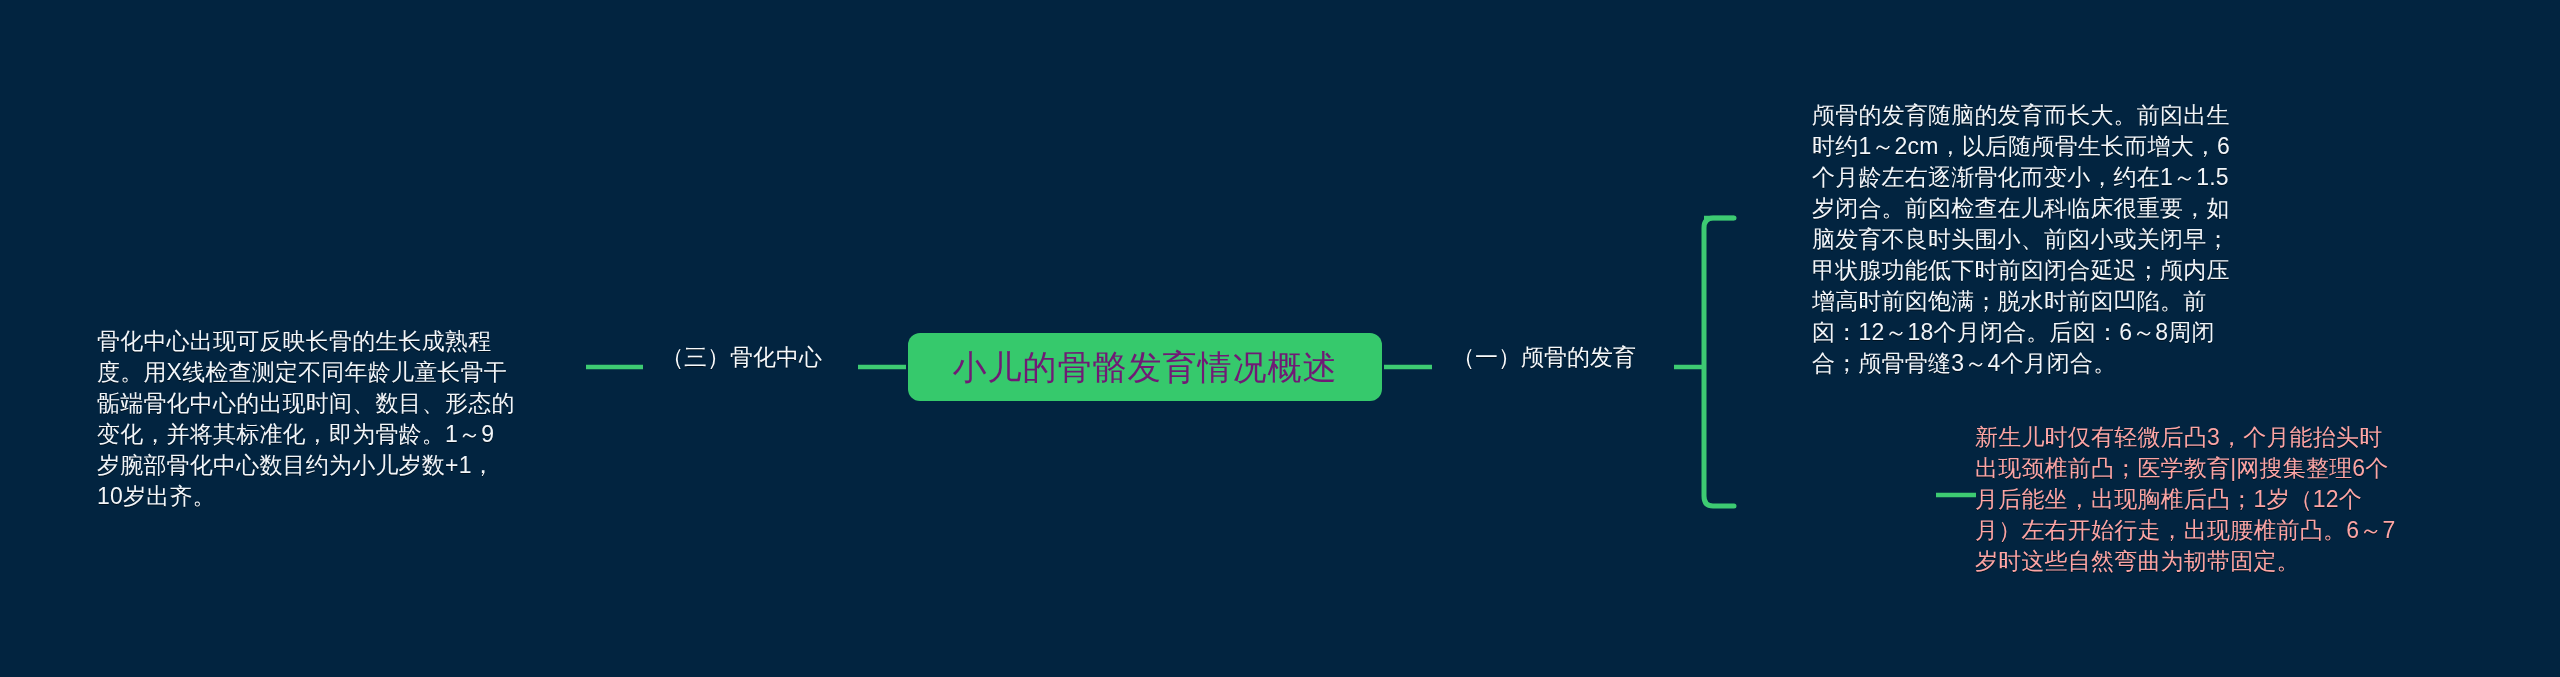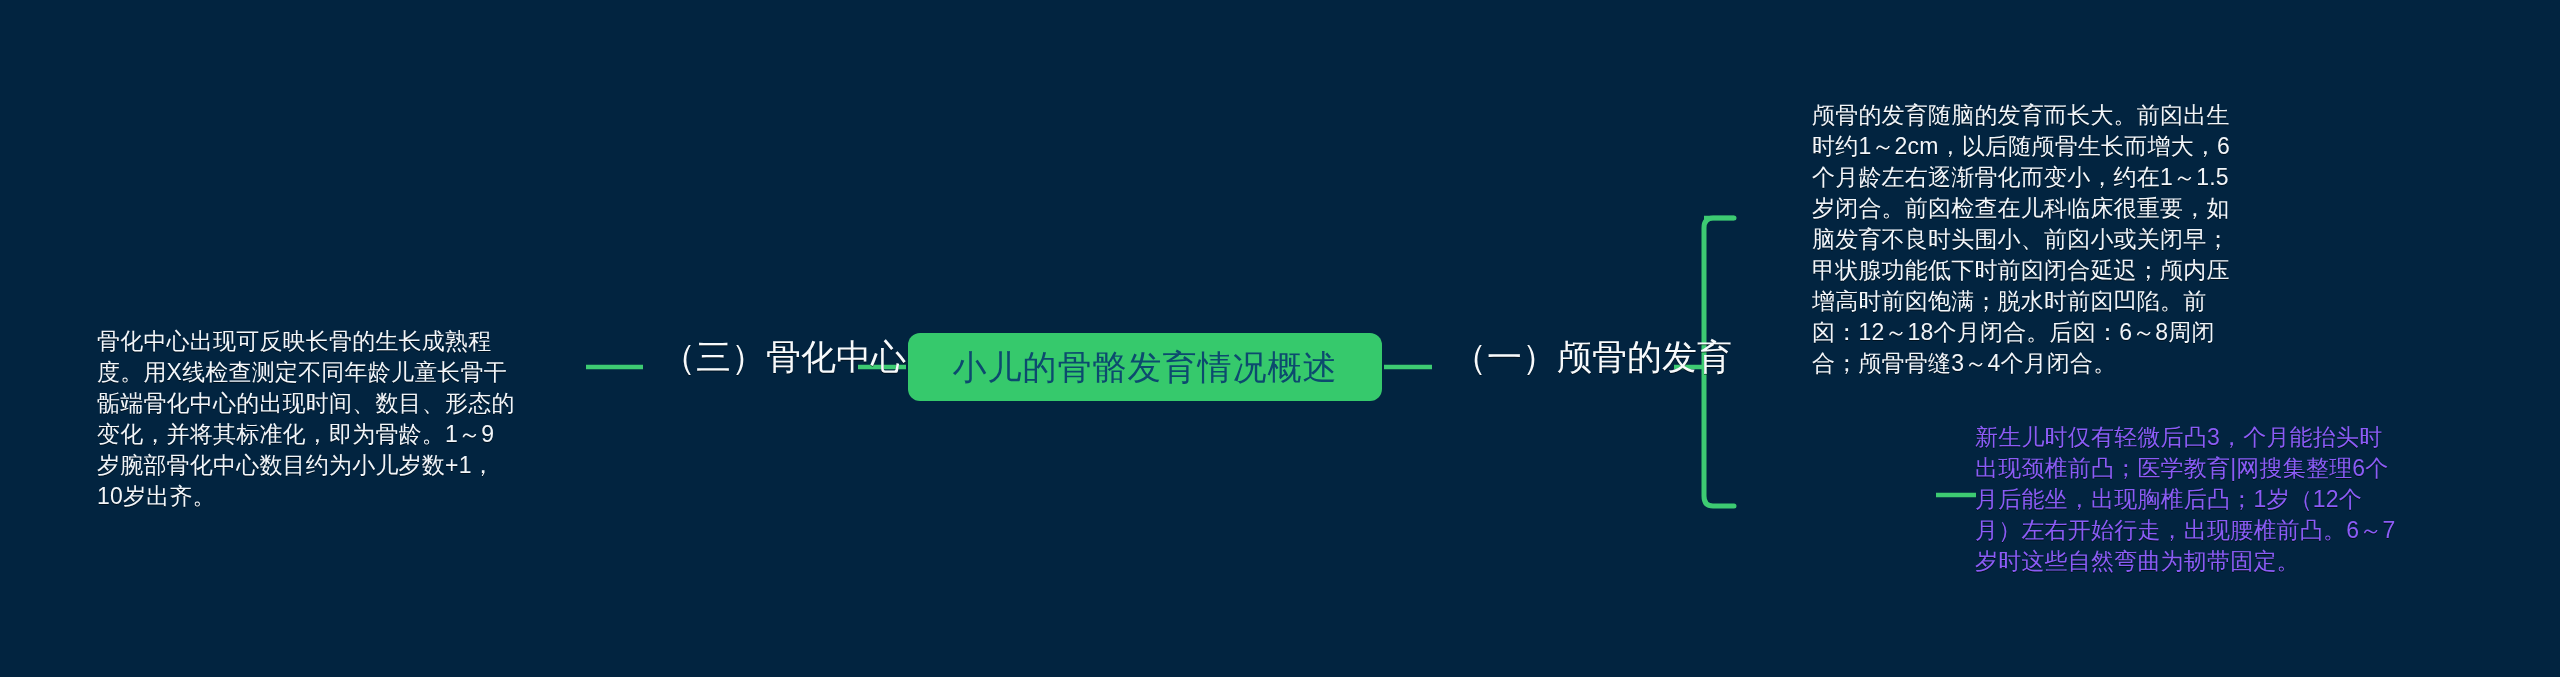--- a/index.html
+++ b/index.html
@@ -53,21 +53,21 @@
     font-size: 23px;
     line-height: 31px;
     letter-spacing: 0.2px;
     white-space: pre-line;
     text-shadow: 0 1px 0 rgba(0,0,0,0.55);
   }
 
   .node-label {
     position: absolute;
     color: #f7fafc;
-    font-size: 35px;
+    font-size: 23px;
     line-height: 34px;
     white-space: nowrap;
     text-shadow: 0 1px 0 rgba(0,0,0,0.55);
   }
 
   
   #root-node {
     position: absolute;
     left: 908px;
     top: 333px;
@@ -127,27 +127,27 @@
     <line class="wire-thin" x1="1674" y1="367" x2="1704" y2="367" style="stroke: rgb(61, 203, 114);"></line>
 
     <path class="wire" d="M 1734 218 L 1713 218 Q 1704 218 1704 228 L 1704 496 Q 1704 506 1713 506 L 1734 506" style="stroke: rgb(61, 203, 114);"></path>
 
     <line class="wire-thin" x1="1704" y1="218" x2="1734" y2="218" style="stroke: rgb(61, 203, 114);"></line>
 
     <line class="wire-thin" x1="1936" y1="495" x2="1976" y2="495" style="stroke: rgb(61, 203, 114);"></line>
   </svg>
 
   <div id="root-node" style="background: rgb(54, 201, 108);">
-    <span class="root-text" style="color: #0c4a6e;">小儿的骨骼发育情况概述</span>
+    <span class="root-text" style="color: #701a75;">小儿的骨骼发育情况概述</span>
   </div>
 
   <div class="para" id="para-ossification" style="color: rgb(242, 246, 250);">骨化中心出现可反映长骨的生长成熟程度。用X线检查测定不同年龄儿童长骨干骺端骨化中心的出现时间、数目、形态的变化，并将其标准化，即为骨龄。1～9岁腕部骨化中心数目约为小儿岁数+1，10岁出齐。</div>
 
   <div class="node-label" id="label-ossification">（三）骨化中心</div>
 
   <div class="node-label" id="label-skull">（一）颅骨的发育</div>
 
   <div class="para" id="para-skull" style="color: rgb(242, 246, 250);">颅骨的发育随脑的发育而长大。前囟出生时约1～2cm，以后随颅骨生长而增大，6个月龄左右逐渐骨化而变小，约在1～1.5岁闭合。前囟检查在儿科临床很重要，如脑发育不良时头围小、前囟小或关闭早；甲状腺功能低下时前囟闭合延迟；颅内压增高时前囟饱满；脱水时前囟凹陷。前囟：12～18个月闭合。后囟：6～8周闭合；颅骨骨缝3～4个月闭合。</div>
 
 
-  <div class="para" id="para-spine" style="color: #8b5cf6;">新生儿时仅有轻微后凸3，个月能抬头时出现颈椎前凸；医学教育|网搜集整理6个月后能坐，出现胸椎后凸；1岁（12个月）左右开始行走，出现腰椎前凸。6～7岁时这些自然弯曲为韧带固定。</div>
+  <div class="para" id="para-spine" style="color: #fca5a5;">新生儿时仅有轻微后凸3，个月能抬头时出现颈椎前凸；医学教育|网搜集整理6个月后能坐，出现胸椎后凸；1岁（12个月）左右开始行走，出现腰椎前凸。6～7岁时这些自然弯曲为韧带固定。</div>
 
 </div>
 
 </body></html>

